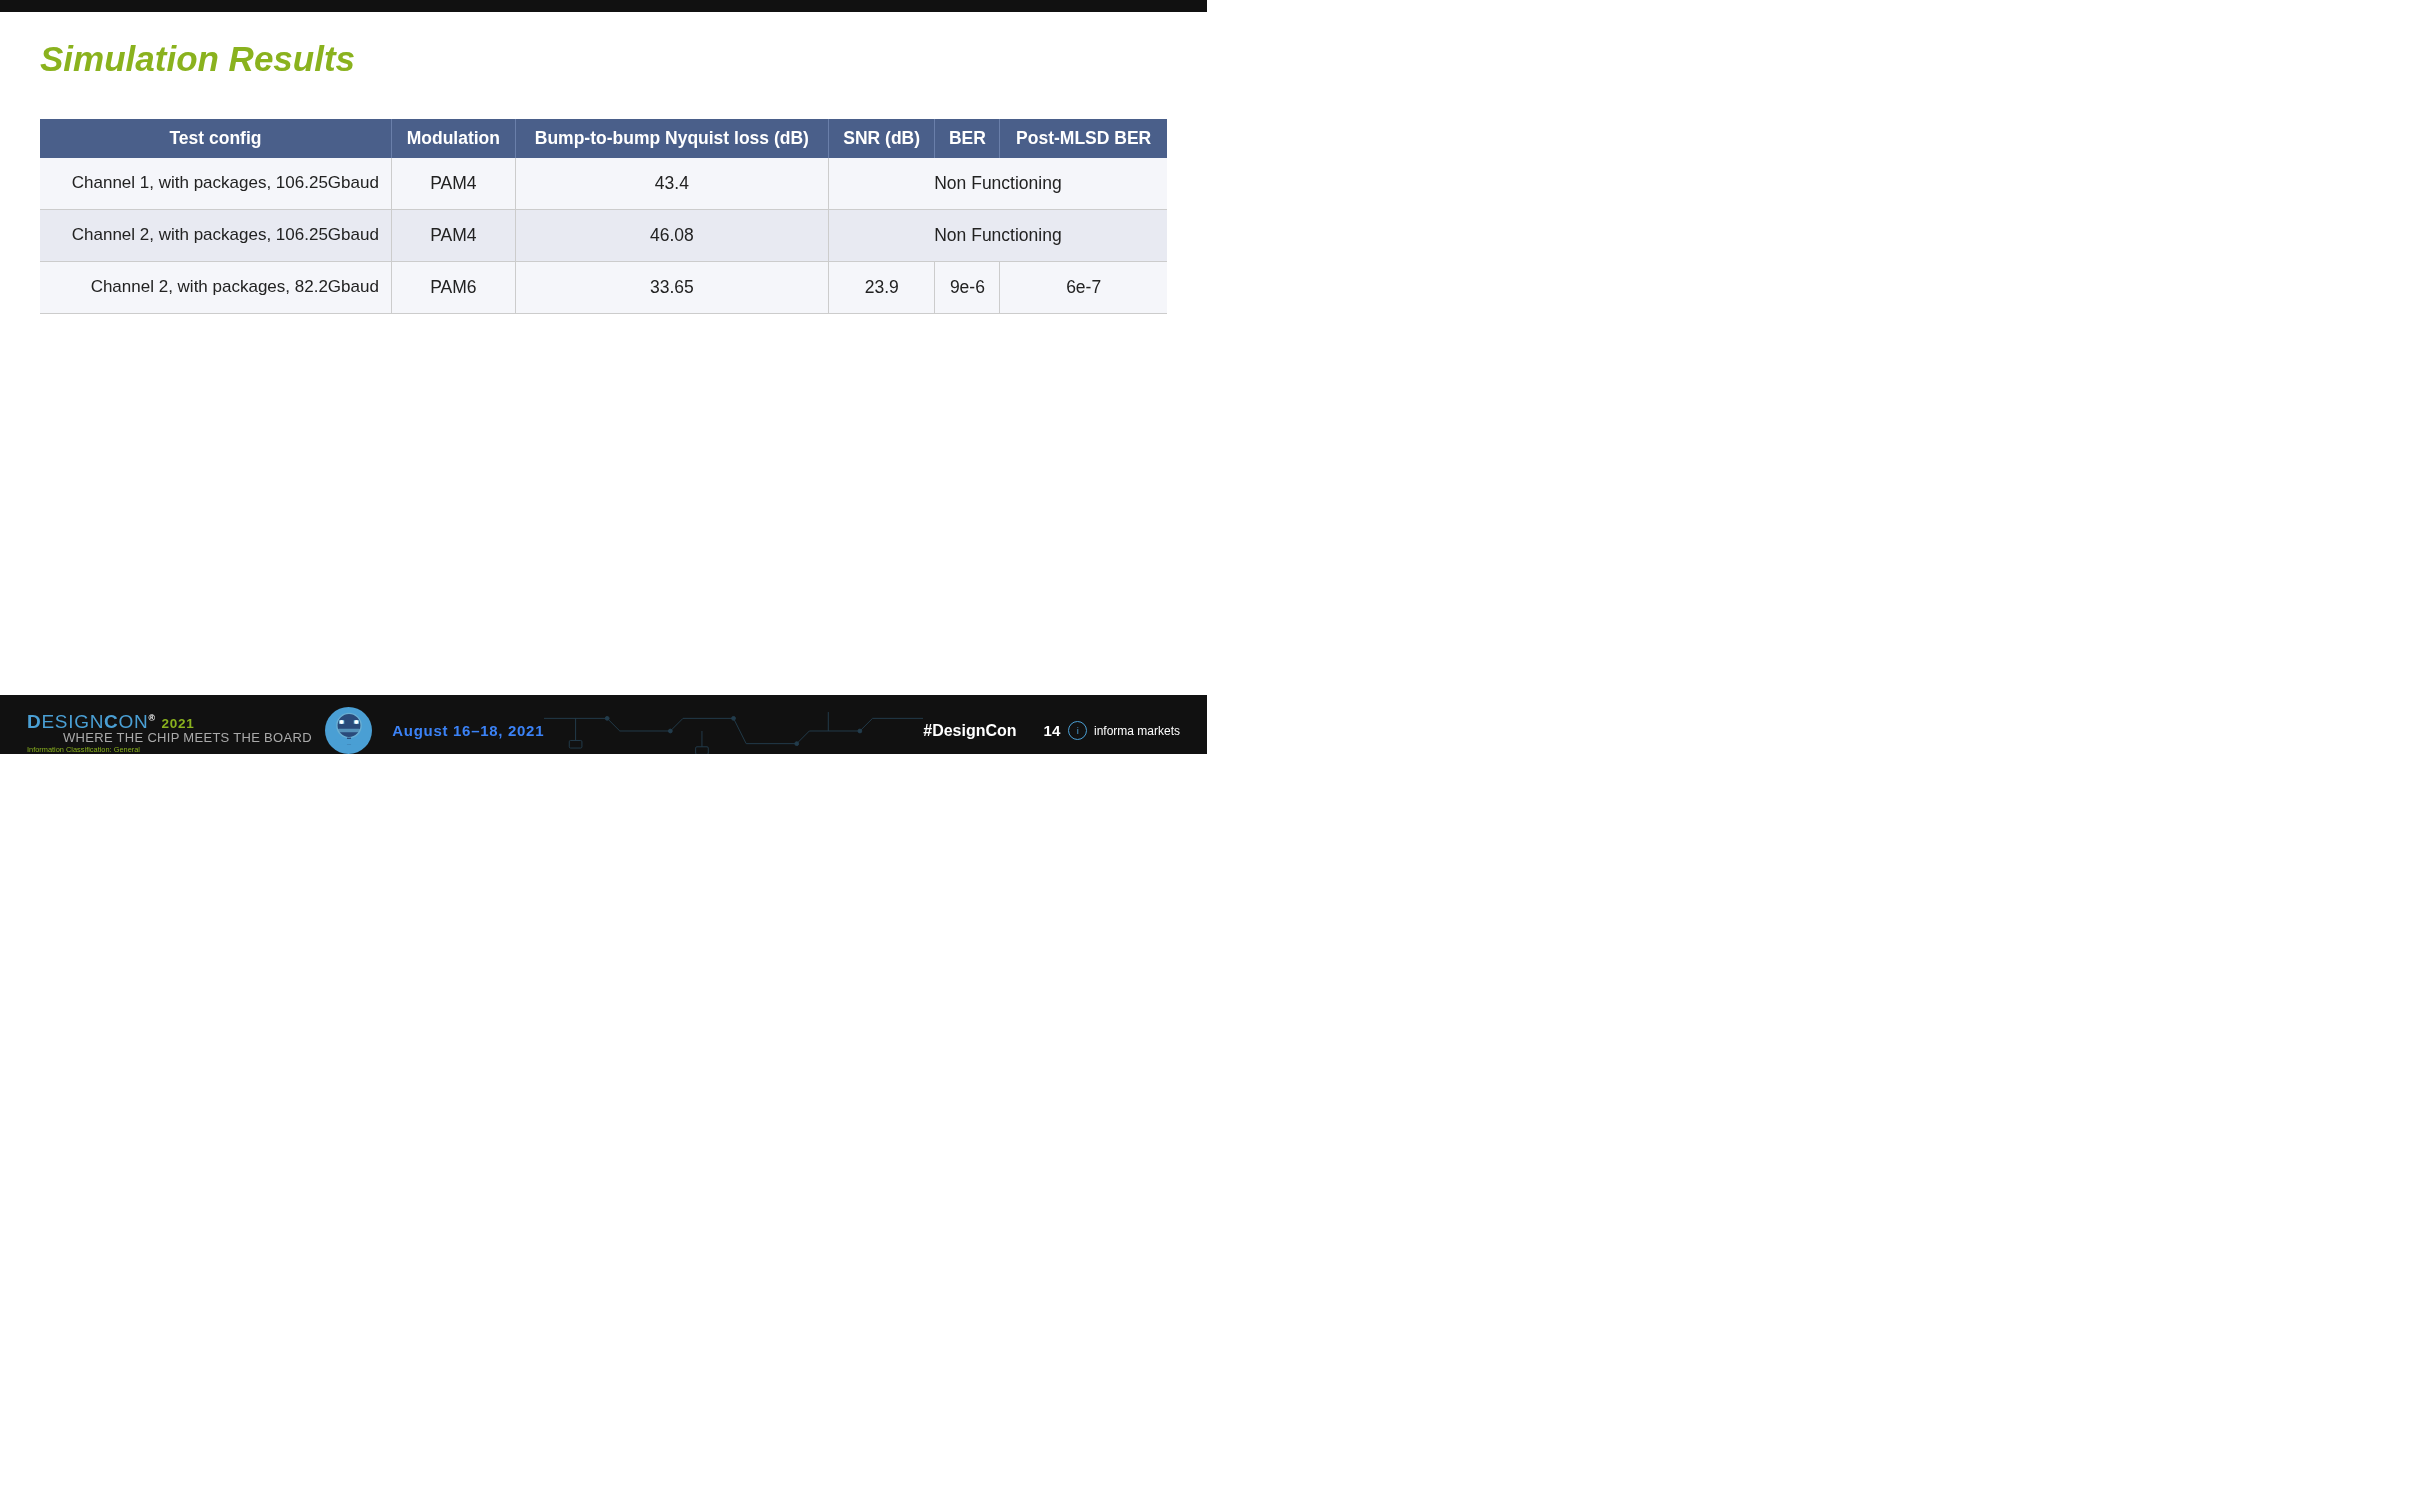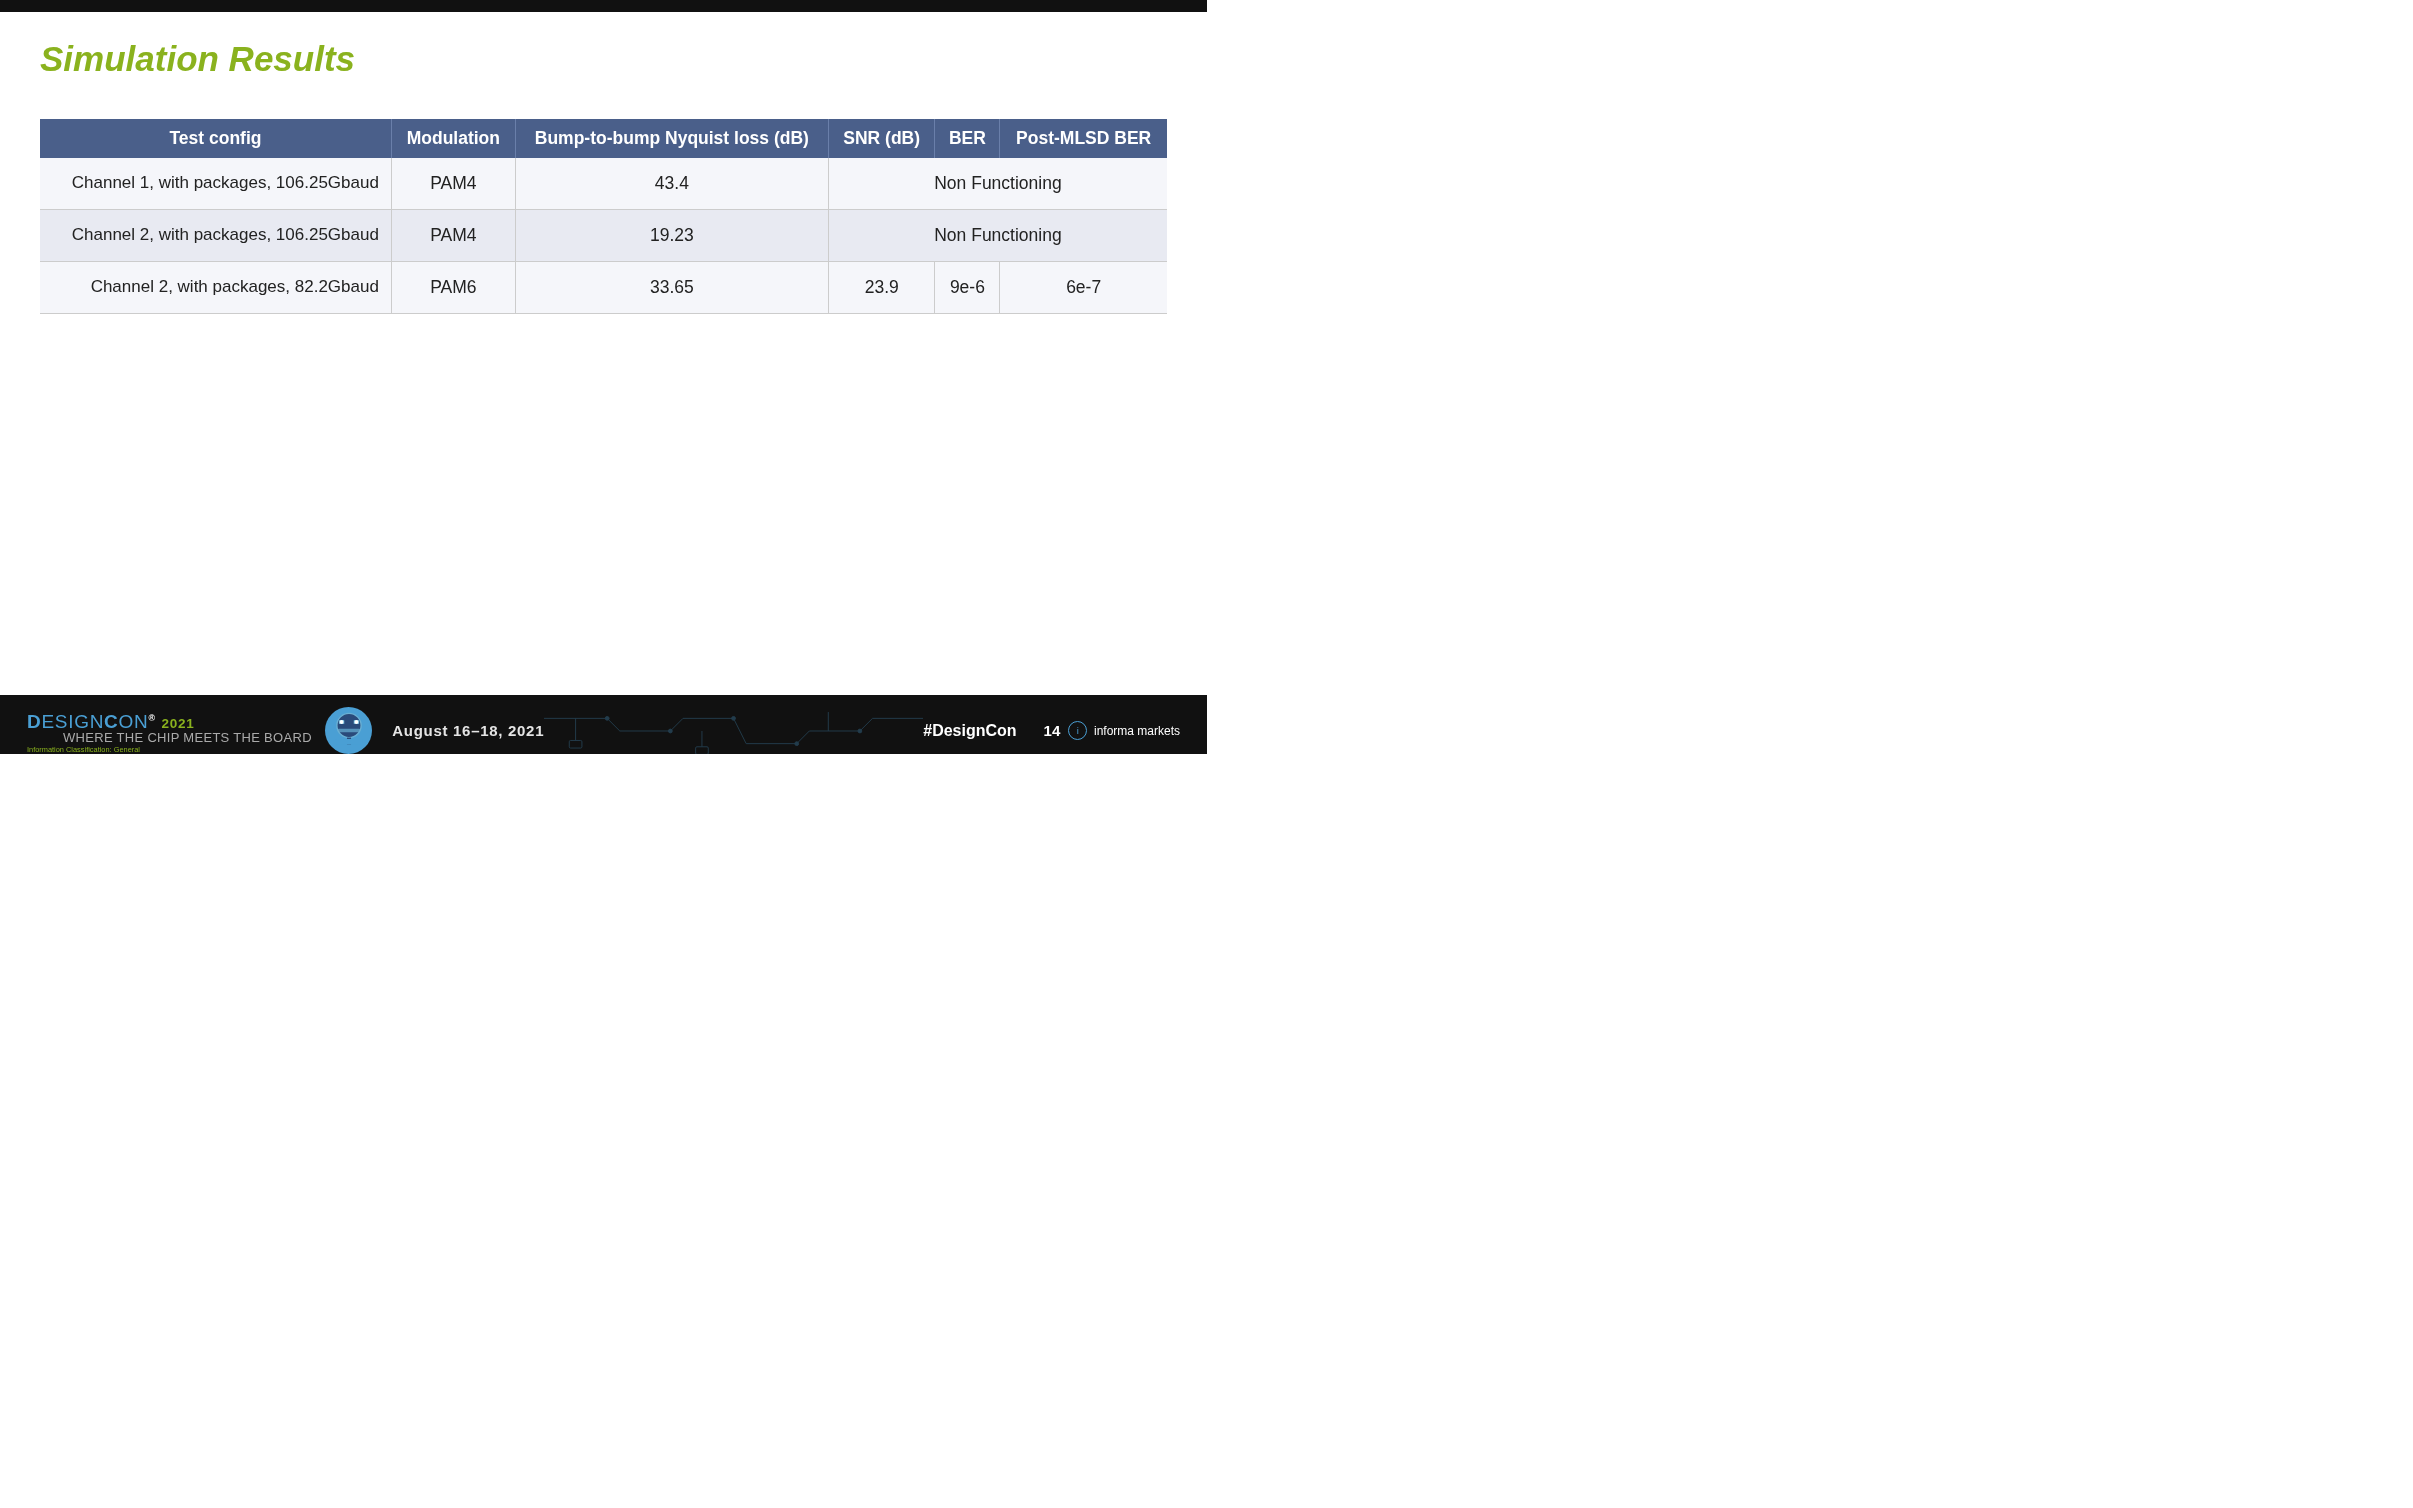--- a/index.html
+++ b/index.html
@@ -163,21 +163,21 @@
       height: 47px;
       background: #4a9fd4;
       border-radius: 50%;
       display: flex;
       align-items: center;
       justify-content: center;
       font-size: 21.5px;
     }
 
     .footer-date {
-      color: #e5e5e5;
+      color: #3b82f6;
       font-size: 15px;
       font-weight: 600;
       letter-spacing: 0.7px;
       margin-left: 20px;
       flex: 0 0 auto;
     }
 
     .footer-circuit {
       flex: 1;
       height: 100%;
@@ -257,21 +257,21 @@
         <tbody id="table-body">
         <tr>
               <td>Channel 1, with packages, 106.25Gbaud</td>
               <td>PAM4</td>
               <td>43.4</td>
               <td colspan="3" style="text-align: center;">Non Functioning</td>
             </tr>
             <tr>
               <td>Channel 2, with packages, 106.25Gbaud</td>
               <td>PAM4</td>
-              <td>19.23</td>
+              <td>46.08</td>
               <td colspan="3" style="text-align: center;">Non Functioning</td>
             </tr>
             <tr>
               <td>Channel 2, with packages, 82.2Gbaud</td>
               <td>PAM6</td>
               <td>33.65</td>
               <td>23.9</td>
               <td>9e-6</td>
               <td>6e-7</td>
             </tr>

